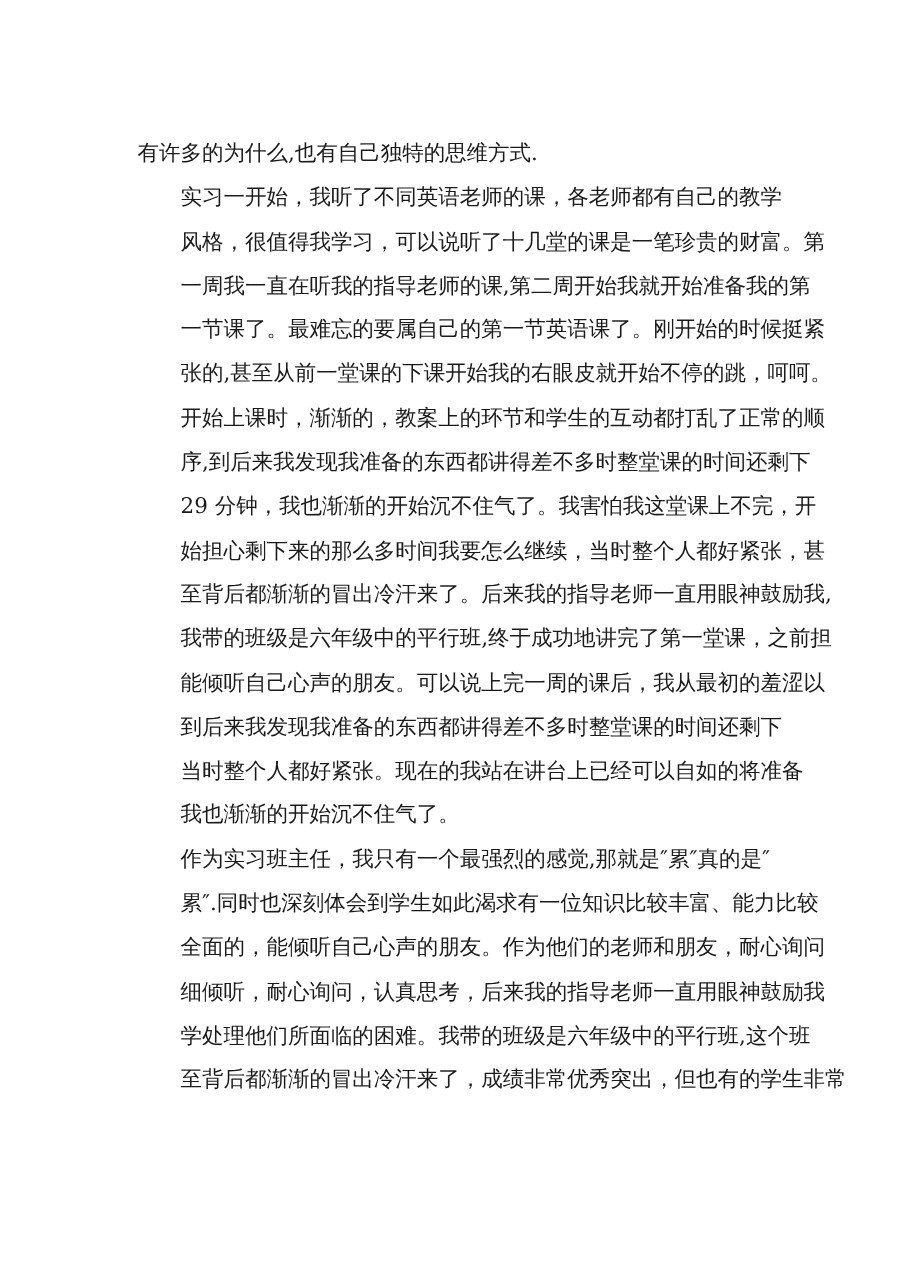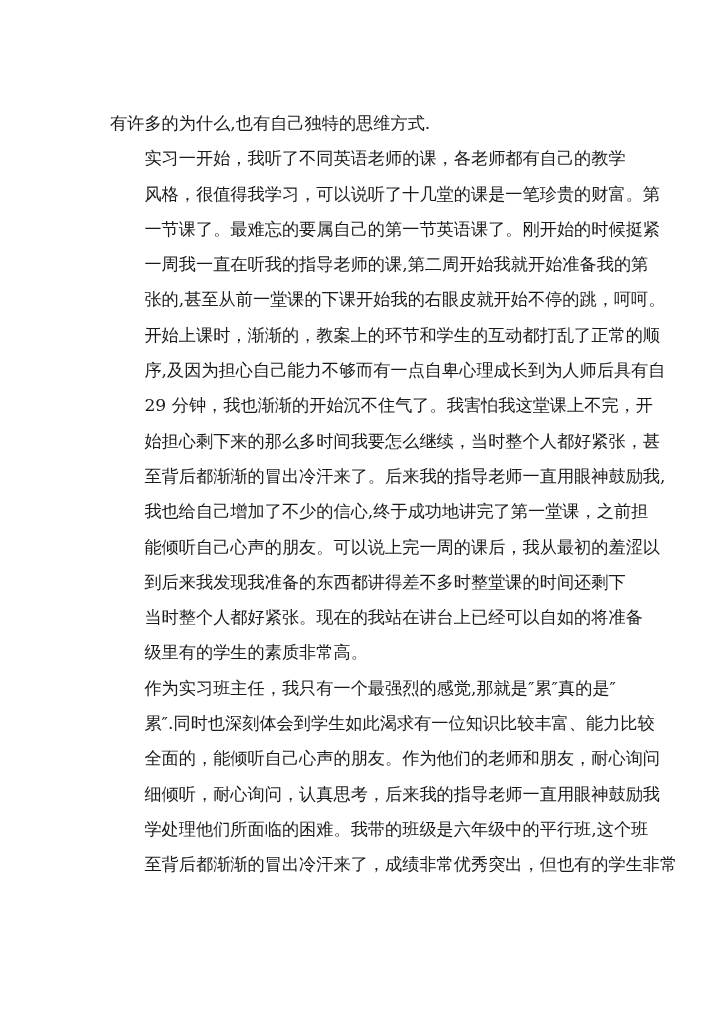--- a/index.html
+++ b/index.html
@@ -20,33 +20,33 @@
 </head>
 <body>
 
 <div class="page">
   <p class="para">
     <span class="line last">有许多的为什么,也有自己独特的思维方式.</span>
   </p>
   <p class="para indent">
     <span class="line" style="text-indent:2em">实习一开始，我听了不同英语老师的课，各老师都有自己的教学</span>
     <span class="line">风格，很值得我学习，可以说听了十几堂的课是一笔珍贵的财富。第</span>
+    <span class="line">一周我一直在听我的指导老师的课,第二周开始我就开始准备我的第</span>
     <span class="line">一节课了。最难忘的要属自己的第一节英语课了。刚开始的时候挺紧</span>
-    <span class="line">一周我一直在听我的指导老师的课,第二周开始我就开始准备我的第</span>
     <span class="line">张的,甚至从前一堂课的下课开始我的右眼皮就开始不停的跳，呵呵。</span>
     <span class="line">开始上课时，渐渐的，教案上的环节和学生的互动都打乱了正常的顺</span>
-    <span class="line">序,及因为担心自己能力不够而有一点自卑心理成长到为人师后具有自</span>
+    <span class="line">序,到后来我发现我准备的东西都讲得差不多时整堂课的时间还剩下</span>
     <span class="line">29 分钟，我也渐渐的开始沉不住气了。我害怕我这堂课上不完，开</span>
     <span class="line">始担心剩下来的那么多时间我要怎么继续，当时整个人都好紧张，甚</span>
     <span class="line">至背后都渐渐的冒出冷汗来了。后来我的指导老师一直用眼神鼓励我,</span>
-    <span class="line">我也给自己增加了不少的信心,终于成功地讲完了第一堂课，之前担</span>
+    <span class="line">我带的班级是六年级中的平行班,终于成功地讲完了第一堂课，之前担</span>
     <span class="line">能倾听自己心声的朋友。可以说上完一周的课后，我从最初的羞涩以</span>
     <span class="line">到后来我发现我准备的东西都讲得差不多时整堂课的时间还剩下</span>
     <span class="line">当时整个人都好紧张。现在的我站在讲台上已经可以自如的将准备</span>
-    <span class="line last">级里有的学生的素质非常高。</span>
+    <span class="line last">我也渐渐的开始沉不住气了。</span>
   </p>
   <p class="para indent">
     <span class="line" style="text-indent:2em">作为实习班主任，我只有一个最强烈的感觉,那就是″累″真的是″</span>
     <span class="line">累″.同时也深刻体会到学生如此渴求有一位知识比较丰富、能力比较</span>
     <span class="line">全面的，能倾听自己心声的朋友。作为他们的老师和朋友，耐心询问</span>
     <span class="line">细倾听，耐心询问，认真思考，后来我的指导老师一直用眼神鼓励我</span>
     <span class="line">学处理他们所面临的困难。我带的班级是六年级中的平行班,这个班</span>
     <span class="line">至背后都渐渐的冒出冷汗来了，成绩非常优秀突出，但也有的学生非常</span>
   </p>
 </div>

